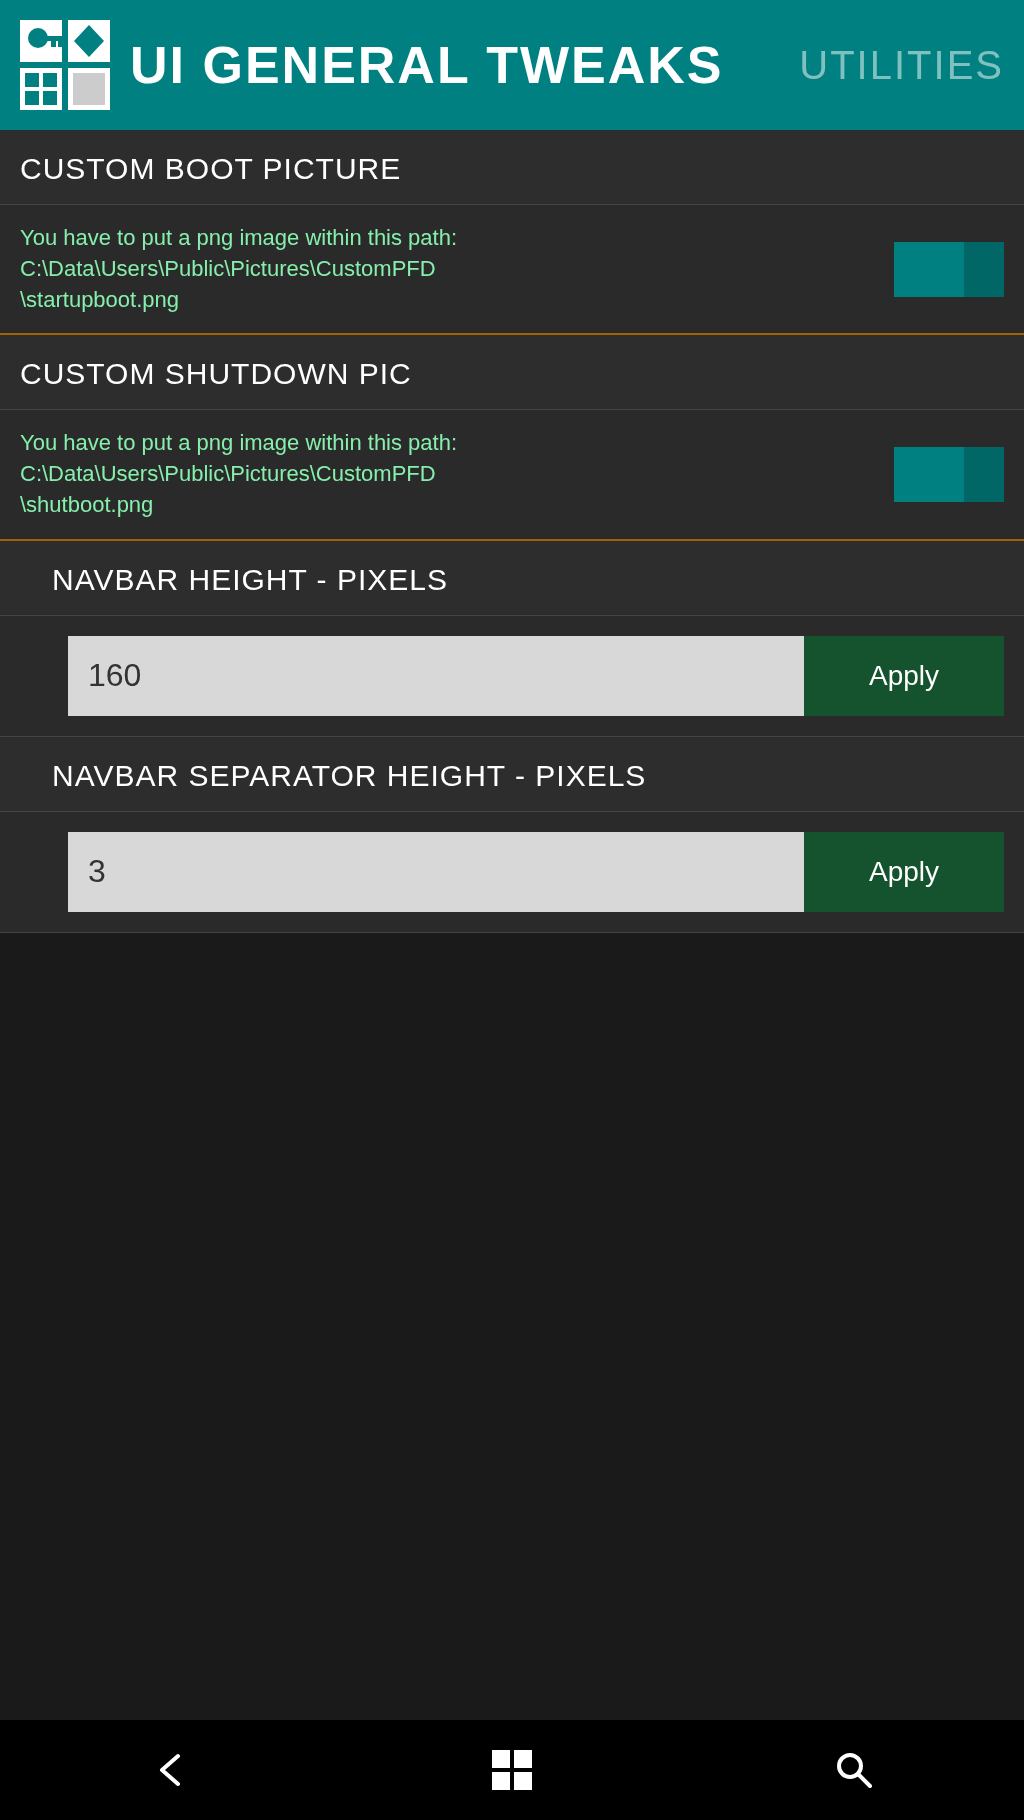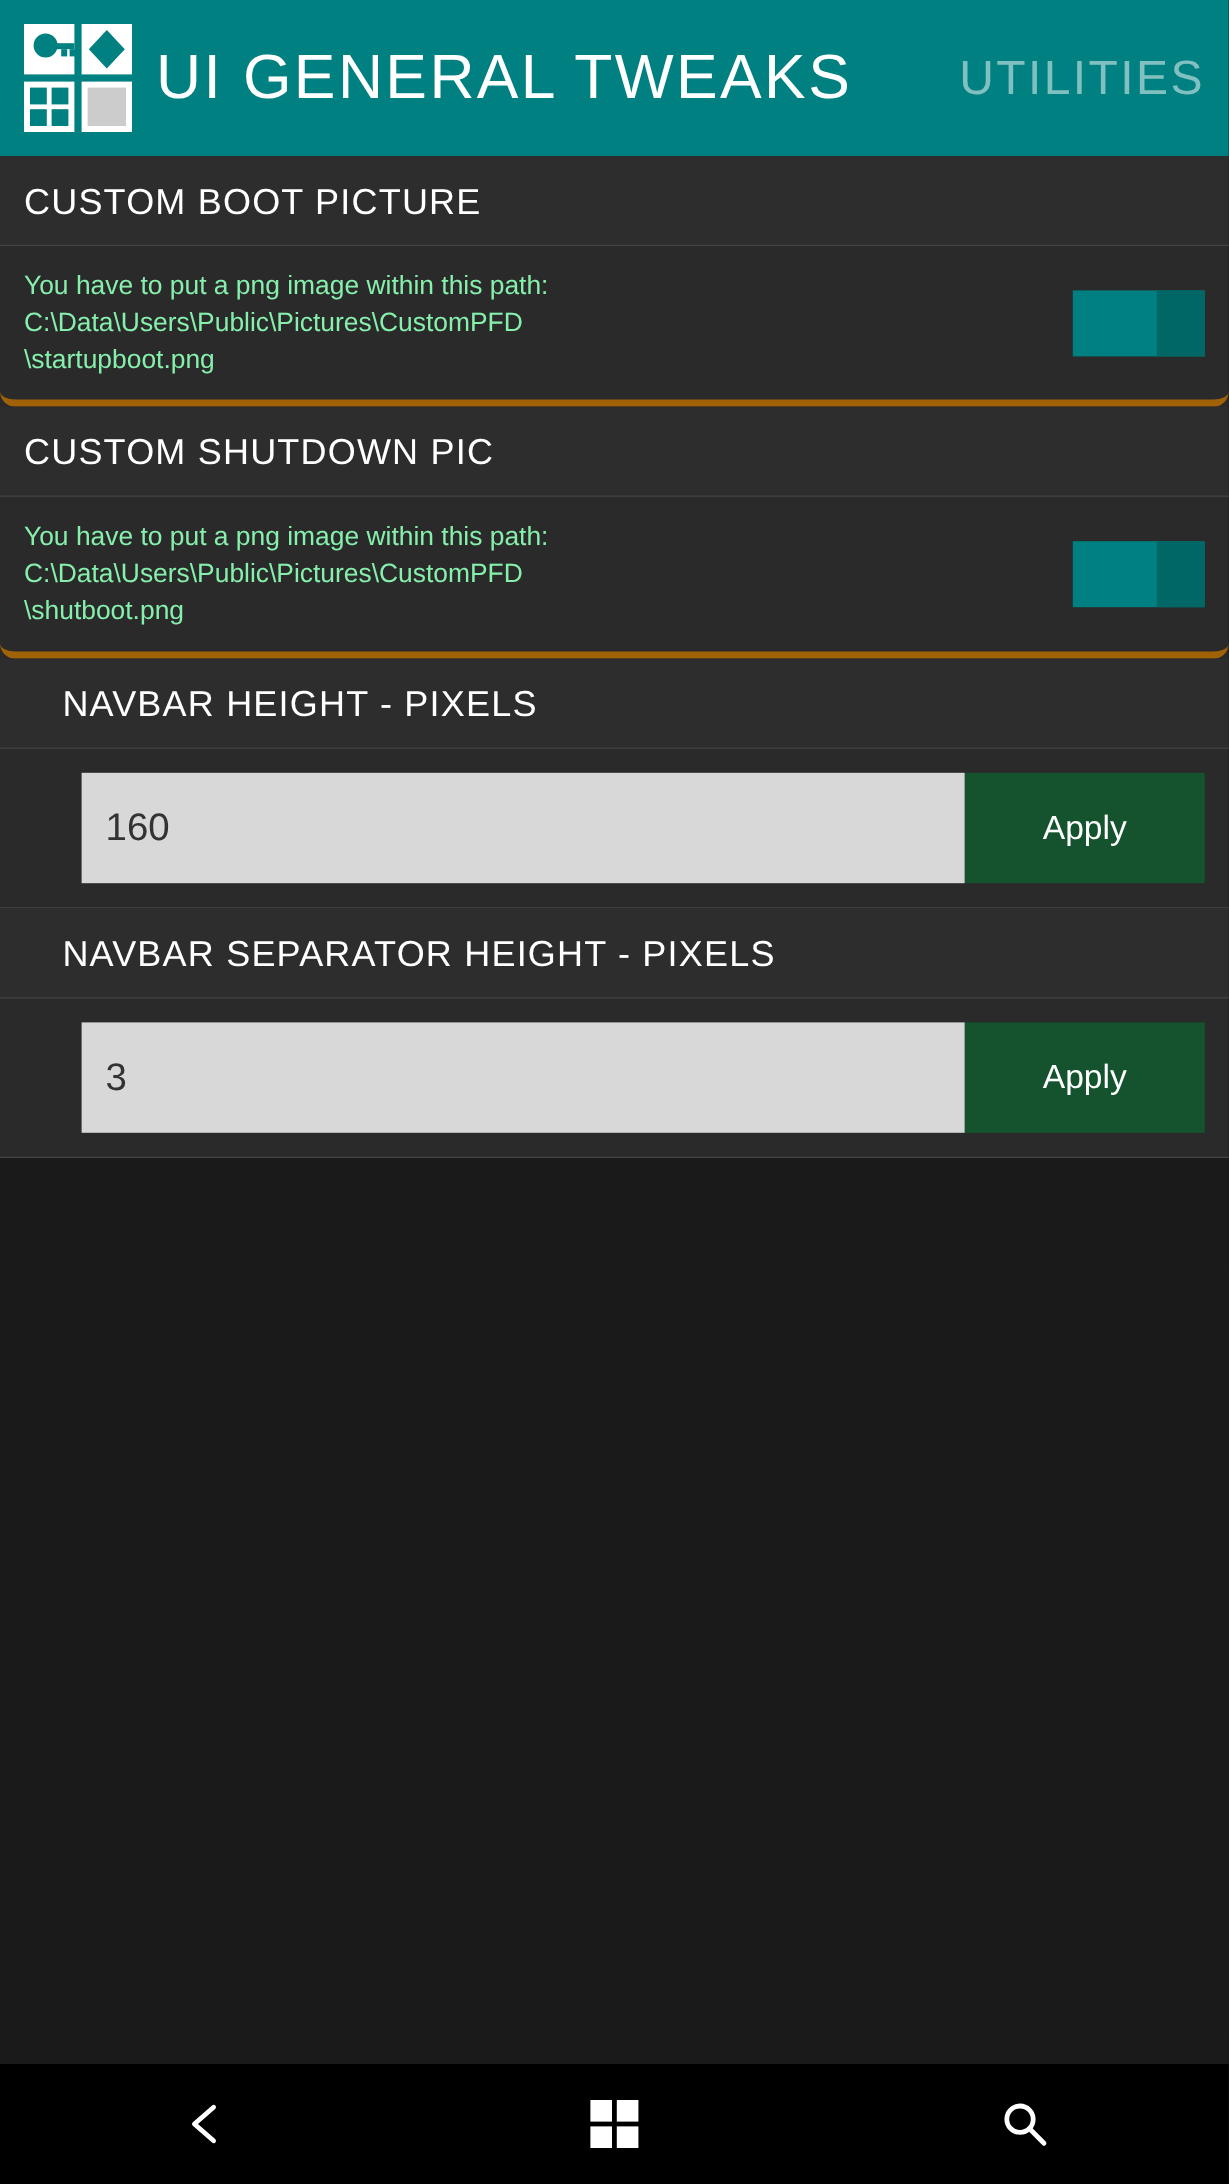--- a/index.html
+++ b/index.html
@@ -29,21 +29,21 @@
     }
 
     .header-logo {
       width: 90px;
       height: 90px;
       flex-shrink: 0;
     }
 
     .header-title {
       font-size: 52px;
-      font-weight: 400;
+      font-weight: 700;
       color: #ffffff;
       letter-spacing: 2px;
       text-transform: uppercase;
     }
 
     .header-utilities {
       margin-left: auto;
       font-size: 40px;
       font-weight: 400;
       color: rgba(255,255,255,0.5);
@@ -51,22 +51,21 @@
       text-transform: uppercase;
     }
 
     
     .content {
       background-color: #2a2a2a;
     }
 
     
     .section {
-      border-bottom: 6px solid #a16207;
-      border-radius: 13px;
+      border-bottom: 2px solid #a16207;
     }
 
     .section-header {
       padding: 22px 20px 18px 20px;
       background-color: #2d2d2d;
       border-bottom: 1px solid #444;
     }
 
     .section-title {
       font-size: 30px;
@@ -133,21 +132,21 @@
       font-weight: 400;
       color: #ffffff;
       text-transform: uppercase;
       letter-spacing: 1px;
       margin-left: 32px;
     }
 
     .input-row {
       display: flex;
       margin: 20px 20px;
-      height: 92px;
+      height: 80px;
       padding-left: 48px;
     }
 
     .input-field {
       flex: 1;
       background-color: #d8d8d8;
       border: none;
       padding: 0 20px;
       font-size: 32px;
       color: #333;

